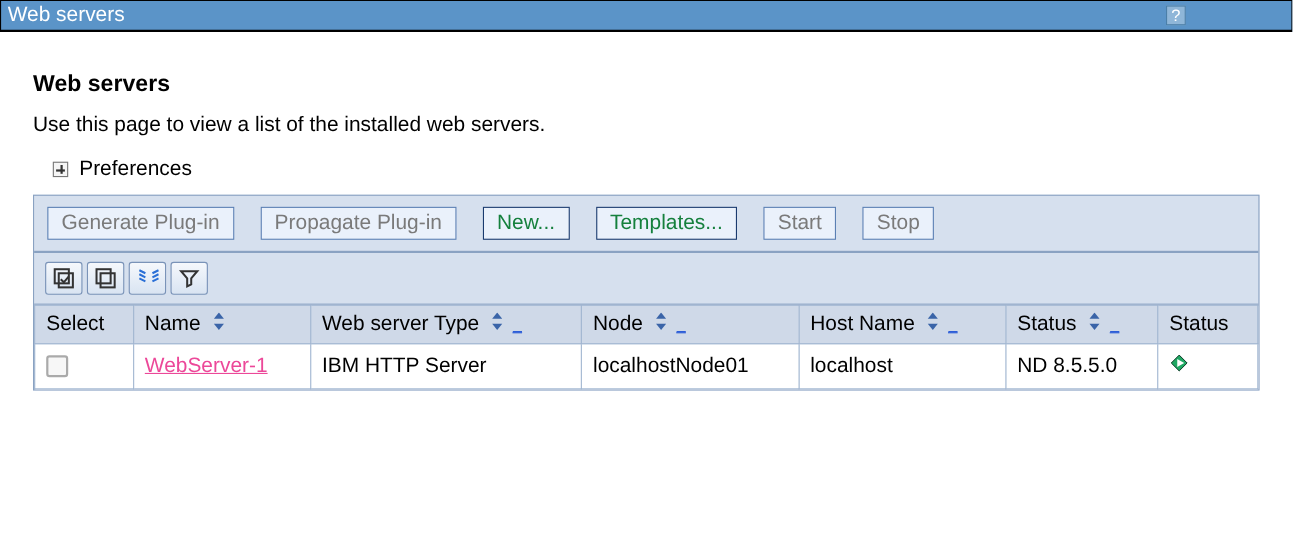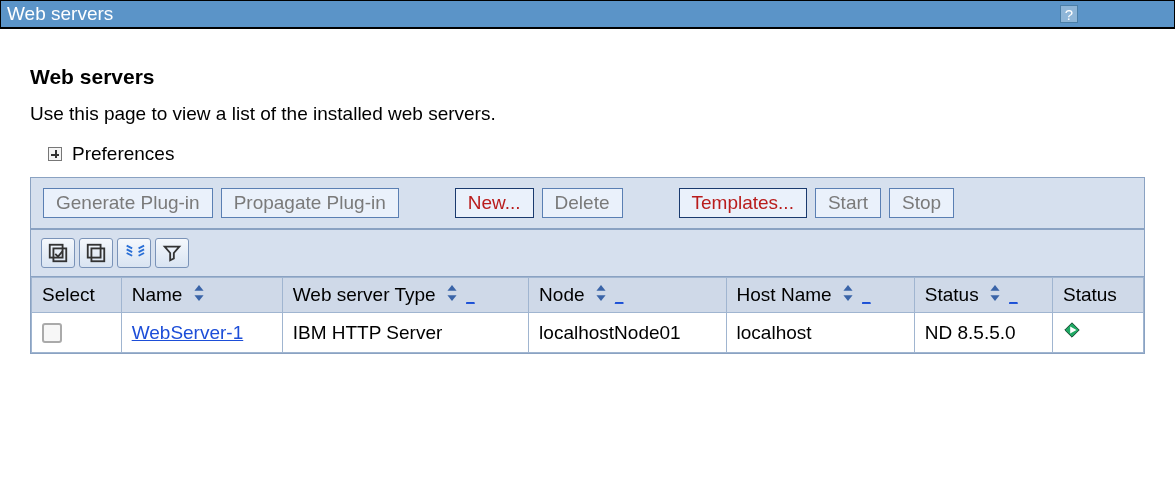--- a/index.html
+++ b/index.html
@@ -48,34 +48,34 @@
   .expand-icon::before { left: 2px; right: 2px; top: 6px; height: 2px; }
   .expand-icon::after  { top: 2px; bottom: 2px; left: 6px; width: 2px; }
 
   .panel {
     border: 1px solid #8aa2c2;
     background: #d6e0ee;
   }
   .toolbar-row {
     padding: 10px 12px;
     display: flex;
-    gap: 8px;
+    gap: 24px;
     flex-wrap: wrap;
     border-bottom: 2px solid #8aa2c2;
     align-items: center;
   }
   .btn {
     background: #eaf1fb;
     border: 1px solid #5a7fb3;
     color: #7a7a7a;
     font-size: 19px;
     padding: 3px 12px;
     cursor: pointer;
   }
-  .btn.enabled { color: #b91c1c; border-color: #1a3a6e; margin-left: 48px; }
+  .btn.enabled { color: #15803d; border-color: #1a3a6e; }
 
   .icon-row {
     padding: 8px 10px;
     display: flex;
     gap: 4px;
     border-bottom: 1px solid #8aa2c2;
   }
   .iconbtn {
     width: 34px; height: 30px;
     background: linear-gradient(#f5f8fc,#d9e4f2);
@@ -114,21 +114,21 @@
   .sub-head td {
     background: #d6e0ee;
     border: 1px solid #a0b5d0;
     padding: 8px 12px;
   }
   .total-row td {
     background: #d6e0ee;
     border: 1px solid #a0b5d0;
     padding: 8px 12px;
   }
-  .link { color: #1d4ed8; text-decoration: underline; cursor: pointer; }
+  .link { color: #ec4899; text-decoration: underline; cursor: pointer; }
   .chk {
     width: 20px; height: 20px; border: 2px solid #aaa; border-radius: 3px;
     background: #f7f7f7;
   }
   .status-icon svg { width: 18px; height: 18px; }
 </style>
 </head>
 <body>
 
 <div class="titlebar">
@@ -144,21 +144,20 @@
   <div class="prefs">
     <span class="expand-icon"></span>
     <span>Preferences</span>
   </div>
 
   <div class="panel">
     <div class="toolbar-row">
       <button class="btn">Generate Plug-in</button>
       <button class="btn">Propagate Plug-in</button>
       <button class="btn enabled">New...</button>
-      <button class="btn">Delete</button>
       <button class="btn enabled">Templates...</button>
       <button class="btn">Start</button>
       <button class="btn">Stop</button>
     </div>
 
     <div class="icon-row">
       <div class="iconbtn" title="Select all">
         <svg viewBox="0 0 24 24">
             <rect x="3" y="3" width="14" height="14" fill="none" stroke="#333" stroke-width="2"></rect>
             <rect x="7" y="7" width="14" height="14" fill="none" stroke="#333" stroke-width="2"></rect>

